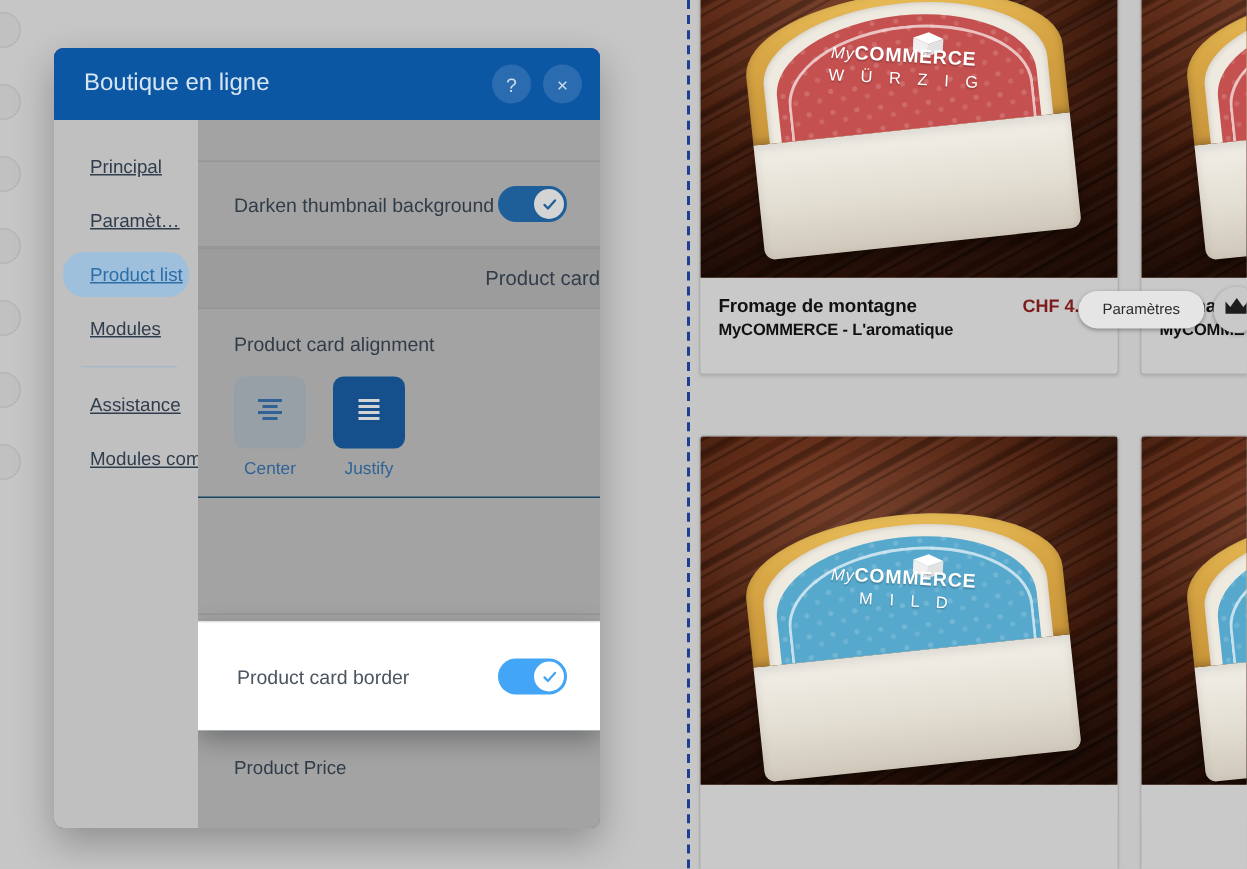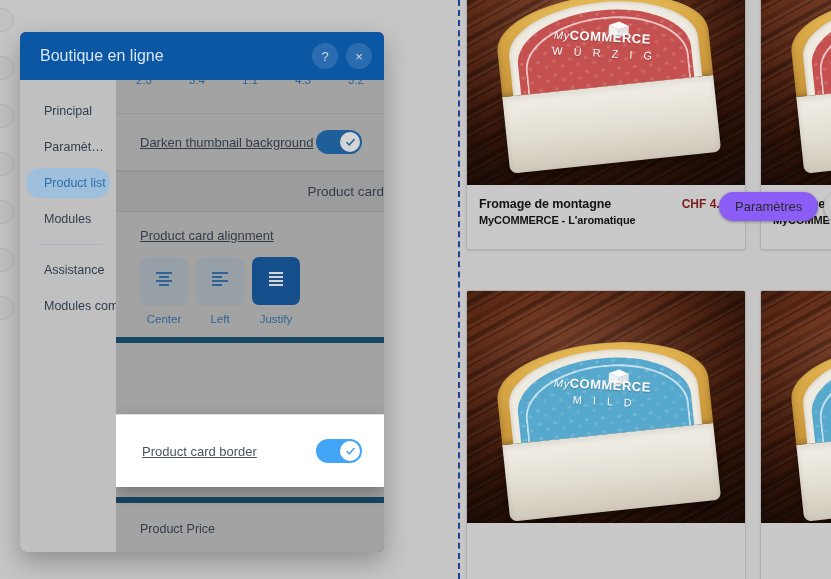--- a/index.html
+++ b/index.html
@@ -126,42 +126,42 @@
   }
   .prod-price { font-size: 12px; font-weight: bold; color: #7d1b1b; white-space: nowrap; }
   .prod-sub {
     font-size: 11px; font-weight: bold; color: #111; line-height: 1.45;
     letter-spacing: -.1px;
   }
 
   
   .float-toolbar { position: absolute; left: 719px; top: 191px; display: flex; align-items: center; gap: 6px; z-index: 40; }
   .pill-btn {
-    background: #8b5cf6; color: #2b2b2b; font-size: 13px;
+    background: #e5e5e5; color: #2b2b2b; font-size: 10px;
     padding: 7px 16px; border-radius: 16px;
     box-shadow: 0 1px 3px rgba(0,0,0,.35);
     white-space: nowrap;
   }
   .round-btn {
     width: 31px; height: 31px; border-radius: 50%;
     background: #c9c9c9; box-shadow: 0 1px 3px rgba(0,0,0,.35);
     display: flex; align-items: center; justify-content: center;
   }
 
   
   .ghost-col { position: absolute; left: -10px; top: 8px; width: 26px; z-index: 5; }
   .ghost-circle {
     width: 24px; height: 24px; border-radius: 50%;
     border: 1px solid #b5b5b5; background: #c1c1c1;
     margin-bottom: 24px;
   }
 
   
   .dialog {
-    position: absolute; left: 20px; top: 32px;
+    position: absolute; left: 36px; top: 32px;
     width: 364px; height: 520px;
     border-radius: 6px;
     background: #a21caf;
     box-shadow: 0 10px 26px rgba(0,0,0,.28);
     overflow: hidden; z-index: 20;
     display: flex; flex-direction: column;
   }
   .dialog-header {
     height: 48px; background: #0b57a4;
     display: flex; align-items: center; padding: 0 12px 0 20px;
@@ -177,21 +177,21 @@
   .dialog-body { flex: 1; display: flex; min-height: 0; }
 
   
   .sidebar {
     width: 96px; flex: 0 0 96px; background: #c0c0c0;
     padding-top: 16px; position: relative;
   }
   .side-item {
     color: #2f3d4d; font-size: 12.5px;
     padding: 8px 0 8px 18px; margin: 0 6px 6px 6px;
-    white-space: nowrap; border-radius: 14px;
+    white-space: nowrap; border-radius: 14px; text-decoration: underline;
   }
   .side-item.active { background: #9fc0dd; color: #2c6ea8; }
   .side-divider { height: 1px; background: #a9b8c6; margin: 10px 14px 10px 18px; }
 
   
   .options {
     flex: 1; background: #c1c1c1; min-width: 0;
     position: relative; overflow: hidden;
   }
   .opt-section-hdr {
@@ -203,39 +203,39 @@
     display: flex; justify-content: space-between;
     padding: 0 20px 0 20px; margin-top: -6px;
     color: #2d6eb0; font-size: 11.5px;
   }
   .ratio-spacer { height: 28px; border-bottom: 1px solid #b0b0b0; }
   .opt-row {
     display: flex; align-items: center; justify-content: space-between;
     padding: 16px 22px 16px 24px;
     border-bottom: 1px solid #b0b0b0;
   }
-  .opt-label { color: #2f3d4d; font-size: 13px; text-decoration: underline; }
-  .opt-block { padding: 16px 22px 12px 24px; border-bottom: 6px solid #0c4a6e; }
+  .opt-label { color: #2f3d4d; font-size: 13px; }
+  .opt-block { padding: 16px 22px 12px 24px; border-bottom: 1px solid #0c4a6e; }
   .opt-block .opt-label { display: block; margin-bottom: 14px; }
 
   
   .toggle {
     width: 46px; height: 24px; border-radius: 12px;
     background: #1769b5; position: relative; flex: 0 0 auto;
   }
   .toggle.bright { background: #42a5f5; }
   .toggle .knob {
     position: absolute; right: 2px; top: 2px;
     width: 20px; height: 20px; border-radius: 50%; background: #fff;
     display: flex; align-items: center; justify-content: center;
   }
   .toggle .knob svg { display: block; }
 
   
-  .align-row { display: flex; gap: 8px; }
+  .align-row { display: flex; gap: 18px; }
   .align-item { width: 48px; text-align: center; }
   .align-btn {
     width: 48px; height: 48px; border-radius: 7px;
     background: #b1bcc6; display: flex; align-items: center; justify-content: center;
   }
   .align-btn.selected { background: #0b57a4; }
   .align-cap { color: #2d6eb0; font-size: 11.5px; margin-top: 8px; }
 
   
   .chev {
@@ -439,27 +439,20 @@
         <div class="side-item">Paramèt…</div>
         <div class="side-item active">Product list</div>
         <div class="side-item">Modules</div>
         <div class="side-divider"></div>
         <div class="side-item">Assistance</div>
         <div class="side-item">Modules compl</div>
       </div>
 
       <div class="options">
 
-        <div class="ratio-row">
-          <span>2:3</span>
-          <span>3:4</span>
-          <span>1:1</span>
-          <span>4:3</span>
-          <span>3:2</span>
-        </div>
         <div class="ratio-spacer"></div>
 
         <div class="opt-row">
           <span class="opt-label">Darken thumbnail background</span>
           <span class="toggle">
             <span class="knob">
               <svg width="11" height="11" viewBox="0 0 11 11">
                 <path d="M2 5.6 L4.3 8 L9 2.6" fill="none" stroke="#1769b5" stroke-width="1.5" stroke-linecap="round" stroke-linejoin="round"></path>
               </svg>
             </span>
@@ -481,35 +474,20 @@
                       <rect x="6" y="6" width="10" height="2"></rect>
                       <rect x="3" y="10" width="16" height="2"></rect>
                       <rect x="6" y="14" width="10" height="2"></rect>
                     </g>
                   </svg>
                 </span>
               </div>
               <div class="align-cap">Center</div>
             </div>
 
-            <div class="align-item">
-              <div class="align-btn">
-                <span>
-                  <svg width="22" height="18" viewBox="0 0 22 18">
-                    <g fill="#2d6eb0">
-                      <rect x="3" y="2" width="16" height="2"></rect>
-                      <rect x="3" y="6" width="10" height="2"></rect>
-                      <rect x="3" y="10" width="16" height="2"></rect>
-                      <rect x="3" y="14" width="10" height="2"></rect>
-                    </g>
-                  </svg>
-                </span>
-              </div>
-              <div class="align-cap">Left</div>
-            </div>
 
 
             <div class="align-item">
               <div class="align-btn selected">
                 <span>
                   <svg width="22" height="18" viewBox="0 0 22 18">
                     <g fill="#ffffff">
                       <rect x="4" y="2" width="14" height="2"></rect>
                       <rect x="4" y="6" width="14" height="2"></rect>
                       <rect x="4" y="10" width="14" height="2"></rect>

